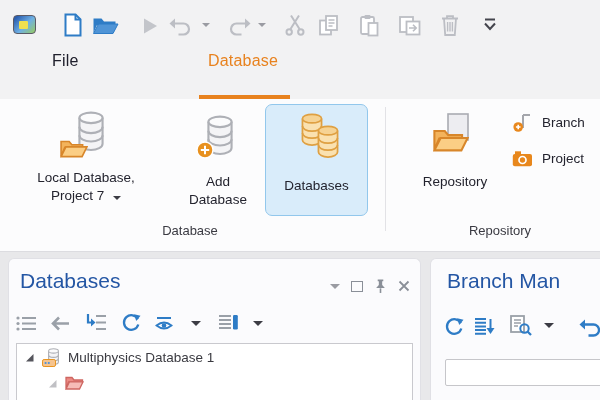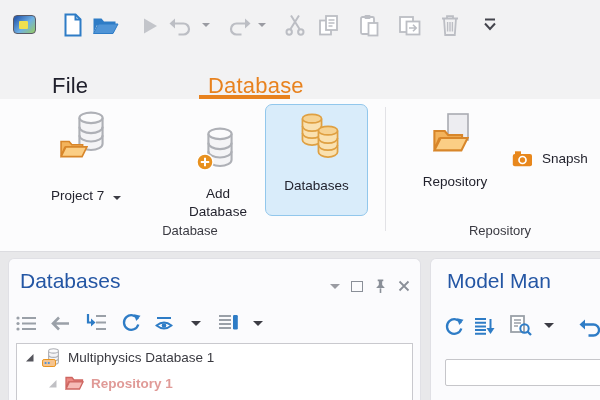--- a/index.html
+++ b/index.html
@@ -13,22 +13,22 @@
   .qat { position:absolute; left:0; top:0; width:600px; height:52px; background:#f2f2f3; }
   .qat .ic { position:absolute; display:inline-flex; align-items:center; justify-content:center; }
   .app-badge { width:23px; height:19px; border-radius:4px; border:1px solid #5a5a66;
     background:linear-gradient(135deg,#2b5fb0 10%,#6fb0e4 55%,#94c96f 95%); position:relative; }
   .app-badge span { position:absolute; left:5px; top:5px; width:9px; height:8px; background:#f0e04e; border-radius:1px; }
   .caret { width:0; height:0; border-left:4px solid transparent; border-right:4px solid transparent;
     border-top:5px solid #9a9ba2; display:inline-block; }
   .caret.dark { border-top-color:#3c3c44; }
   
   .tabs { position:absolute; left:0; top:52px; width:600px; height:47px; background:#f2f2f3; }
-  .tab { position:absolute; top:0; height:47px; display:flex; align-items:flex-end;
-    font-size:22px; color:#20202c; cursor:default; letter-spacing:.2px; }
+  .tab { position:absolute; top:0; height:47px; display:flex; align-items:flex-start;
+    font-size:16px; color:#20202c; cursor:default; letter-spacing:.2px; }
   .tab.active { color:#e8821e; }
   .tab-underline { position:absolute; left:199px; top:43px; width:91px; height:4px; background:#e8821e; }
   
   .ribbon { position:absolute; left:0; top:99px; width:600px; height:153px; background:#fcfcfd;
     border-bottom:1px solid #dcdce0; }
   .rbtn { position:absolute; display:flex; flex-direction:column; align-items:center; text-align:center;
     font-size:13.5px; line-height:1.32; color:#23232e; border-radius:7px; padding-top:8px; }
   .rbtn .icon-wrap { width:52px; height:52px; position:relative; flex:0 0 auto; }
   .rbtn.selected { background:#d9ecfa; border:1.5px solid #92c7ec; }
   .rbtn-label { margin-top:6px; }
@@ -170,27 +170,27 @@
           <path d="M3 6.5 V31 c0 3.3 4.9 6 11 6 s11-2.7 11-6 V6.5" fill="#f4f4f6" stroke="#aeb0b6" stroke-width="2"></path>
           <path d="M3 15 c0 3.3 4.9 6 11 6 s11-2.7 11-6 M3 23 c0 3.3 4.9 6 11 6 s11-2.7 11-6" fill="none" stroke="#aeb0b6" stroke-width="2"></path>
           <ellipse cx="14" cy="6.5" rx="11" ry="5" fill="#fbfbfc" stroke="#aeb0b6" stroke-width="2"></ellipse>
         </svg>
       <svg width="28" height="23" viewBox="0 0 26 20" style="position:absolute;left:0;top:26px;">
           <path d="M1 17 V3.5 h7.5 l2.5 3 H21 V9 H4.5 z" fill="#f3b35c" stroke="#d8862a" stroke-width="1.5"></path>
           <polygon points="1,17.5 5.5,8.5 25,8.5 20.5,17.5" fill="#fbce85" stroke="#d8862a" stroke-width="1.5"></polygon>
         </svg>
     </span>
     <span class="rbtn-label">
-      <br>
+      <span>Local Database,</span><br>
       <span>Project 7</span>
       <span class="caret dark" style="margin-left:5px;border-width:4px 4px 0 4px;"></span>
     </span>
   </div>
 
-  <div class="rbtn" style="left:172px;top:20px;width:92px;">
+  <div class="rbtn" style="left:172px;top:8px;width:92px;">
     <span class="icon-wrap">
       <svg width="30" height="40" viewBox="0 0 28 38" style="position:absolute;left:13px;top:0;">
           <path d="M3 6.5 V31 c0 3.3 4.9 6 11 6 s11-2.7 11-6 V6.5" fill="#f4f4f6" stroke="#aeb0b6" stroke-width="2"></path>
           <path d="M3 15 c0 3.3 4.9 6 11 6 s11-2.7 11-6 M3 23 c0 3.3 4.9 6 11 6 s11-2.7 11-6" fill="none" stroke="#aeb0b6" stroke-width="2"></path>
           <ellipse cx="14" cy="6.5" rx="11" ry="5" fill="#fbfbfc" stroke="#aeb0b6" stroke-width="2"></ellipse>
         </svg>
       <svg width="18" height="18" viewBox="0 0 18 18" style="position:absolute;left:4px;top:26px;">
           <circle cx="9" cy="9" r="8" fill="#e8911f" stroke="#fff" stroke-width="1.4"></circle>
           <path d="M4.8 9 h8.4 M9 4.8 v8.4" stroke="#fff" stroke-width="2"></path>
         </svg>
@@ -225,27 +225,35 @@
           <rect x="1" y="1" width="20" height="26" fill="#ededf1" stroke="#a9abb2" stroke-width="1.6"></rect>
         </svg>
       <svg width="36" height="30" viewBox="0 0 26 20" style="position:absolute;left:4px;top:14px;">
           <path d="M1 17 V3.5 h7.5 l2.5 3 H21 V9 H4.5 z" fill="#f3b35c" stroke="#d8862a" stroke-width="1.5"></path>
           <polygon points="1,17.5 5.5,8.5 25,8.5 20.5,17.5" fill="#fbce85" stroke="#d8862a" stroke-width="1.5"></polygon>
         </svg>
     </span>
     <span class="rbtn-label" style="margin-top:10px;">Repository</span>
   </div>
 
+  <div class="small-btn" style="top:8px;">
+    <svg width="21" height="21" viewBox="0 0 21 21">
+        <path d="M11 3 H18 M11 3 V16" stroke="#a4a6ac" stroke-width="2" fill="none"></path>
+        <circle cx="6.2" cy="15" r="4.8" fill="#e8871c"></circle>
+        <path d="M3.9 15 h4.6 M6.2 12.7 v4.6" stroke="#fff" stroke-width="1.6"></path>
+      </svg>
+    <span>Branch</span>
+  </div>
   <div class="small-btn" style="top:44px;">
     <svg width="21" height="17" viewBox="0 0 21 17">
         <rect x="0.8" y="4" width="19.2" height="12.2" rx="2" fill="#e8871c"></rect>
         <path d="M3 4 V1.3 h6 V4 z" fill="#e8871c"></path>
         <circle cx="10.5" cy="10" r="3.5" fill="none" stroke="#fff" stroke-width="1.7"></circle>
       </svg>
-    <span>Snapsh</span>
+    <span>Project</span>
   </div>
 
   <div class="group-label" style="left:0;width:380px;">Database</div>
   <div class="group-label" style="left:385px;width:230px;">Repository</div>
 </div>
 
 <div class="panel panel-left">
   <div class="panel-title" style="left:11px;">Databases</div>
 
   <div class="panel-controls">
@@ -326,27 +334,26 @@
       <span>Multiphysics Database 1</span>
     </div>
     <div class="tree-row child">
       <svg width="10" height="11" viewBox="0 0 10 11" style="opacity:.55;">
           <polygon points="8.5,2 8.5,9.5 1,9.5" fill="#8d8d94"></polygon>
         </svg>
       <svg width="19" height="15" viewBox="0 0 19 15" style="opacity:.8;">
           <path d="M1 12.5 V1.5 h6 l2 2.5 h8.5 V6 H3.5 z" fill="#e86e66" stroke="#c2403a" stroke-width="1.3"></path>
           <polygon points="1,13 4.5,5.8 18,5.8 14.5,13" fill="#f4aca6" stroke="#c2403a" stroke-width="1.3"></polygon>
         </svg>
-      <span class="repo-label">Repository 1</span>
     </div>
   </div>
 </div>
 
 <div class="panel panel-right">
-  <div class="panel-title" style="left:16px;white-space:nowrap;">Model Man</div>
+  <div class="panel-title" style="left:16px;white-space:nowrap;">Branch Man</div>
 
   <span class="ptool" style="left:13px;top:58px;">
     <svg width="20" height="20" viewBox="0 0 20 20">
         <path d="M16.8 6.2 A7.3 7.3 0 1 0 17.3 11.5" fill="none" stroke="#2e7cc6" stroke-width="2.3"></path>
         <polygon points="13.2,1.2 19.5,2.8 15.2,8" fill="#2e7cc6"></polygon>
       </svg>
   </span>
   <span class="ptool" style="left:43px;top:58px;">
     <svg width="21" height="19" viewBox="0 0 21 19">
         <path d="M1 2 h11 M1 5.7 h11 M1 9.4 h11 M1 13.1 h11 M1 16.8 h11" stroke="#2e7cc6" stroke-width="2"></path>

